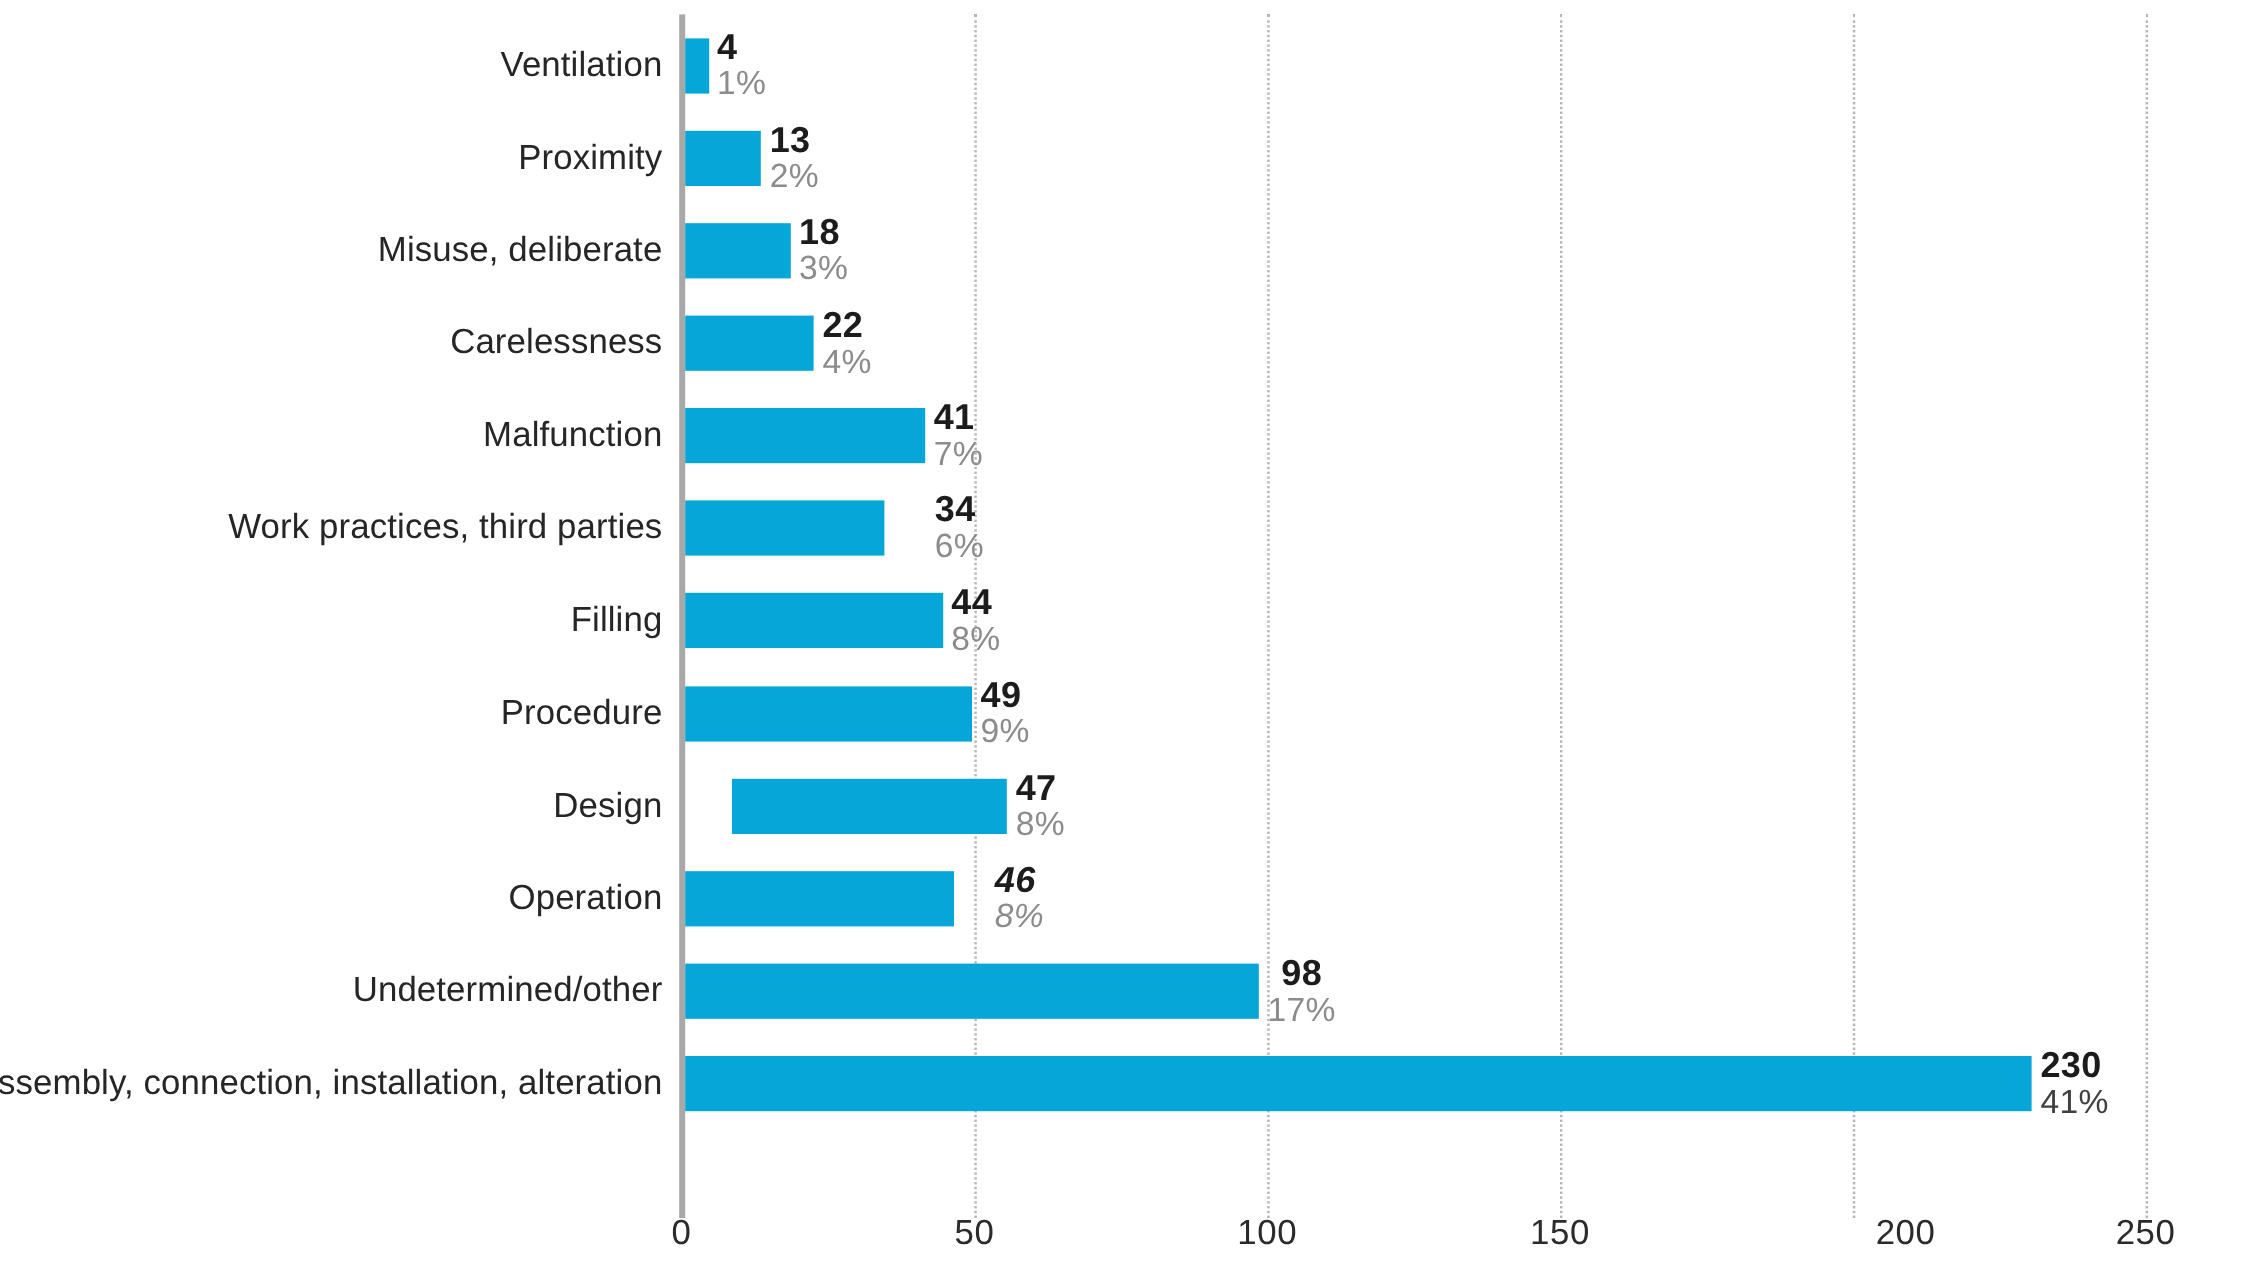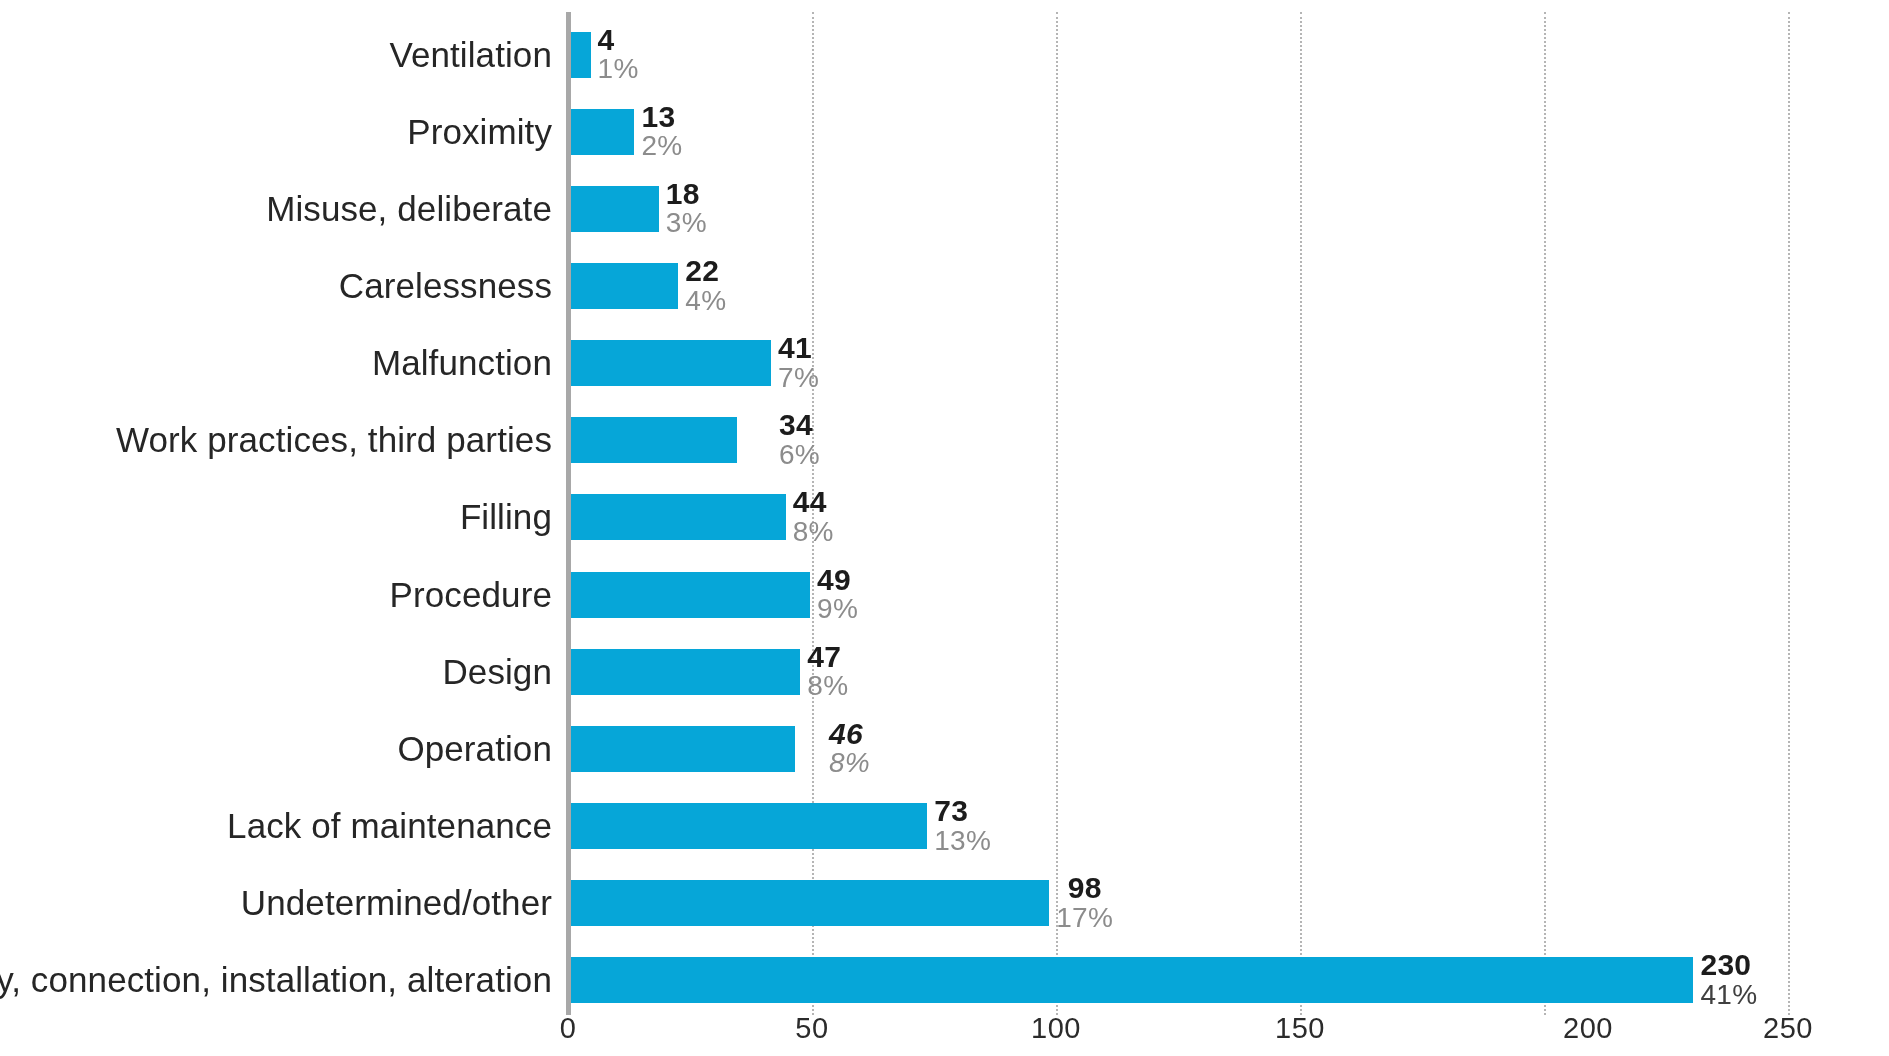--- a/index.html
+++ b/index.html
@@ -70,21 +70,21 @@
     position: relative;
     height: 60px;
     margin-bottom: 0;
   }
 
   .cat-label {
     position: absolute;
     right: 1337px;   
     top: 50%;
     transform: translateY(-50%);
-    font-size: 35px;
+    font-size: 29px;
     color: #262626;
     white-space: nowrap;
     text-align: right;
     letter-spacing: 0.1px;
   }
 
   .bar {
     position: absolute;
     left: 571px;
     top: 50%;
@@ -196,45 +196,37 @@
         </div>
       </div>
       <div class="row" style="height: 77.1538px;">
         <div class="cat-label">Procedure</div>
         <div class="bar" style="width: 239.12px; background: rgb(6, 166, 216);"></div>
         <div class="bar-labels" style="left: 817.12px;">
           <span class="bar-value" style="color: rgb(28, 28, 28);">49</span>
           <span class="bar-pct" style="color: rgb(140, 140, 140);">9%</span>
         </div>
       </div>
-      <div class="row" style="height: 77.1538px;">
+      <div class="row" style="height: 77.1538px; margin-left: 39px;">
         <div class="cat-label">Design</div>
         <div class="bar" style="width: 229.36px; background: rgb(6, 166, 216);"></div>
         <div class="bar-labels" style="left: 807.36px;">
           <span class="bar-value" style="color: rgb(28, 28, 28);">47</span>
           <span class="bar-pct" style="color: rgb(140, 140, 140);">8%</span>
         </div>
       </div>
       <div class="row" style="height: 77.1538px;">
         <div class="cat-label">Operation</div>
         <div class="bar" style="width: 224.48px; background: rgb(6, 166, 216);"></div>
         <div class="bar-labels" style="left: 829px; font-style: italic;">
           <span class="bar-value" style="color: rgb(28, 28, 28);">46</span>
           <span class="bar-pct" style="color: rgb(140, 140, 140);">8%</span>
         </div>
       </div>
       <div class="row" style="height: 77.1538px;">
-        <div class="cat-label">Lack of maintenance</div>
-        <div class="bar" style="width: 356.24px; background: rgb(6, 166, 216);"></div>
-        <div class="bar-labels" style="left: 934.24px;">
-          <span class="bar-value" style="color: rgb(28, 28, 28);">73</span>
-          <span class="bar-pct" style="color: rgb(140, 140, 140);">13%</span>
-        </div>
-      </div>
-      <div class="row" style="height: 77.1538px;">
         <div class="cat-label">Undetermined/other</div>
         <div class="bar" style="width: 478.24px; background: rgb(6, 166, 216);"></div>
         <div class="bar-labels" style="left: 1056.24px; text-align: center;">
           <span class="bar-value" style="color: rgb(28, 28, 28);">98</span>
           <span class="bar-pct" style="color: rgb(140, 140, 140);">17%</span>
         </div>
       </div>
       <div class="row" style="height: 77.1538px;">
         <div class="cat-label">Assembly, connection, installation, alteration</div>
         <div class="bar" style="width: 1122.4px; background: rgb(6, 166, 216);"></div>

